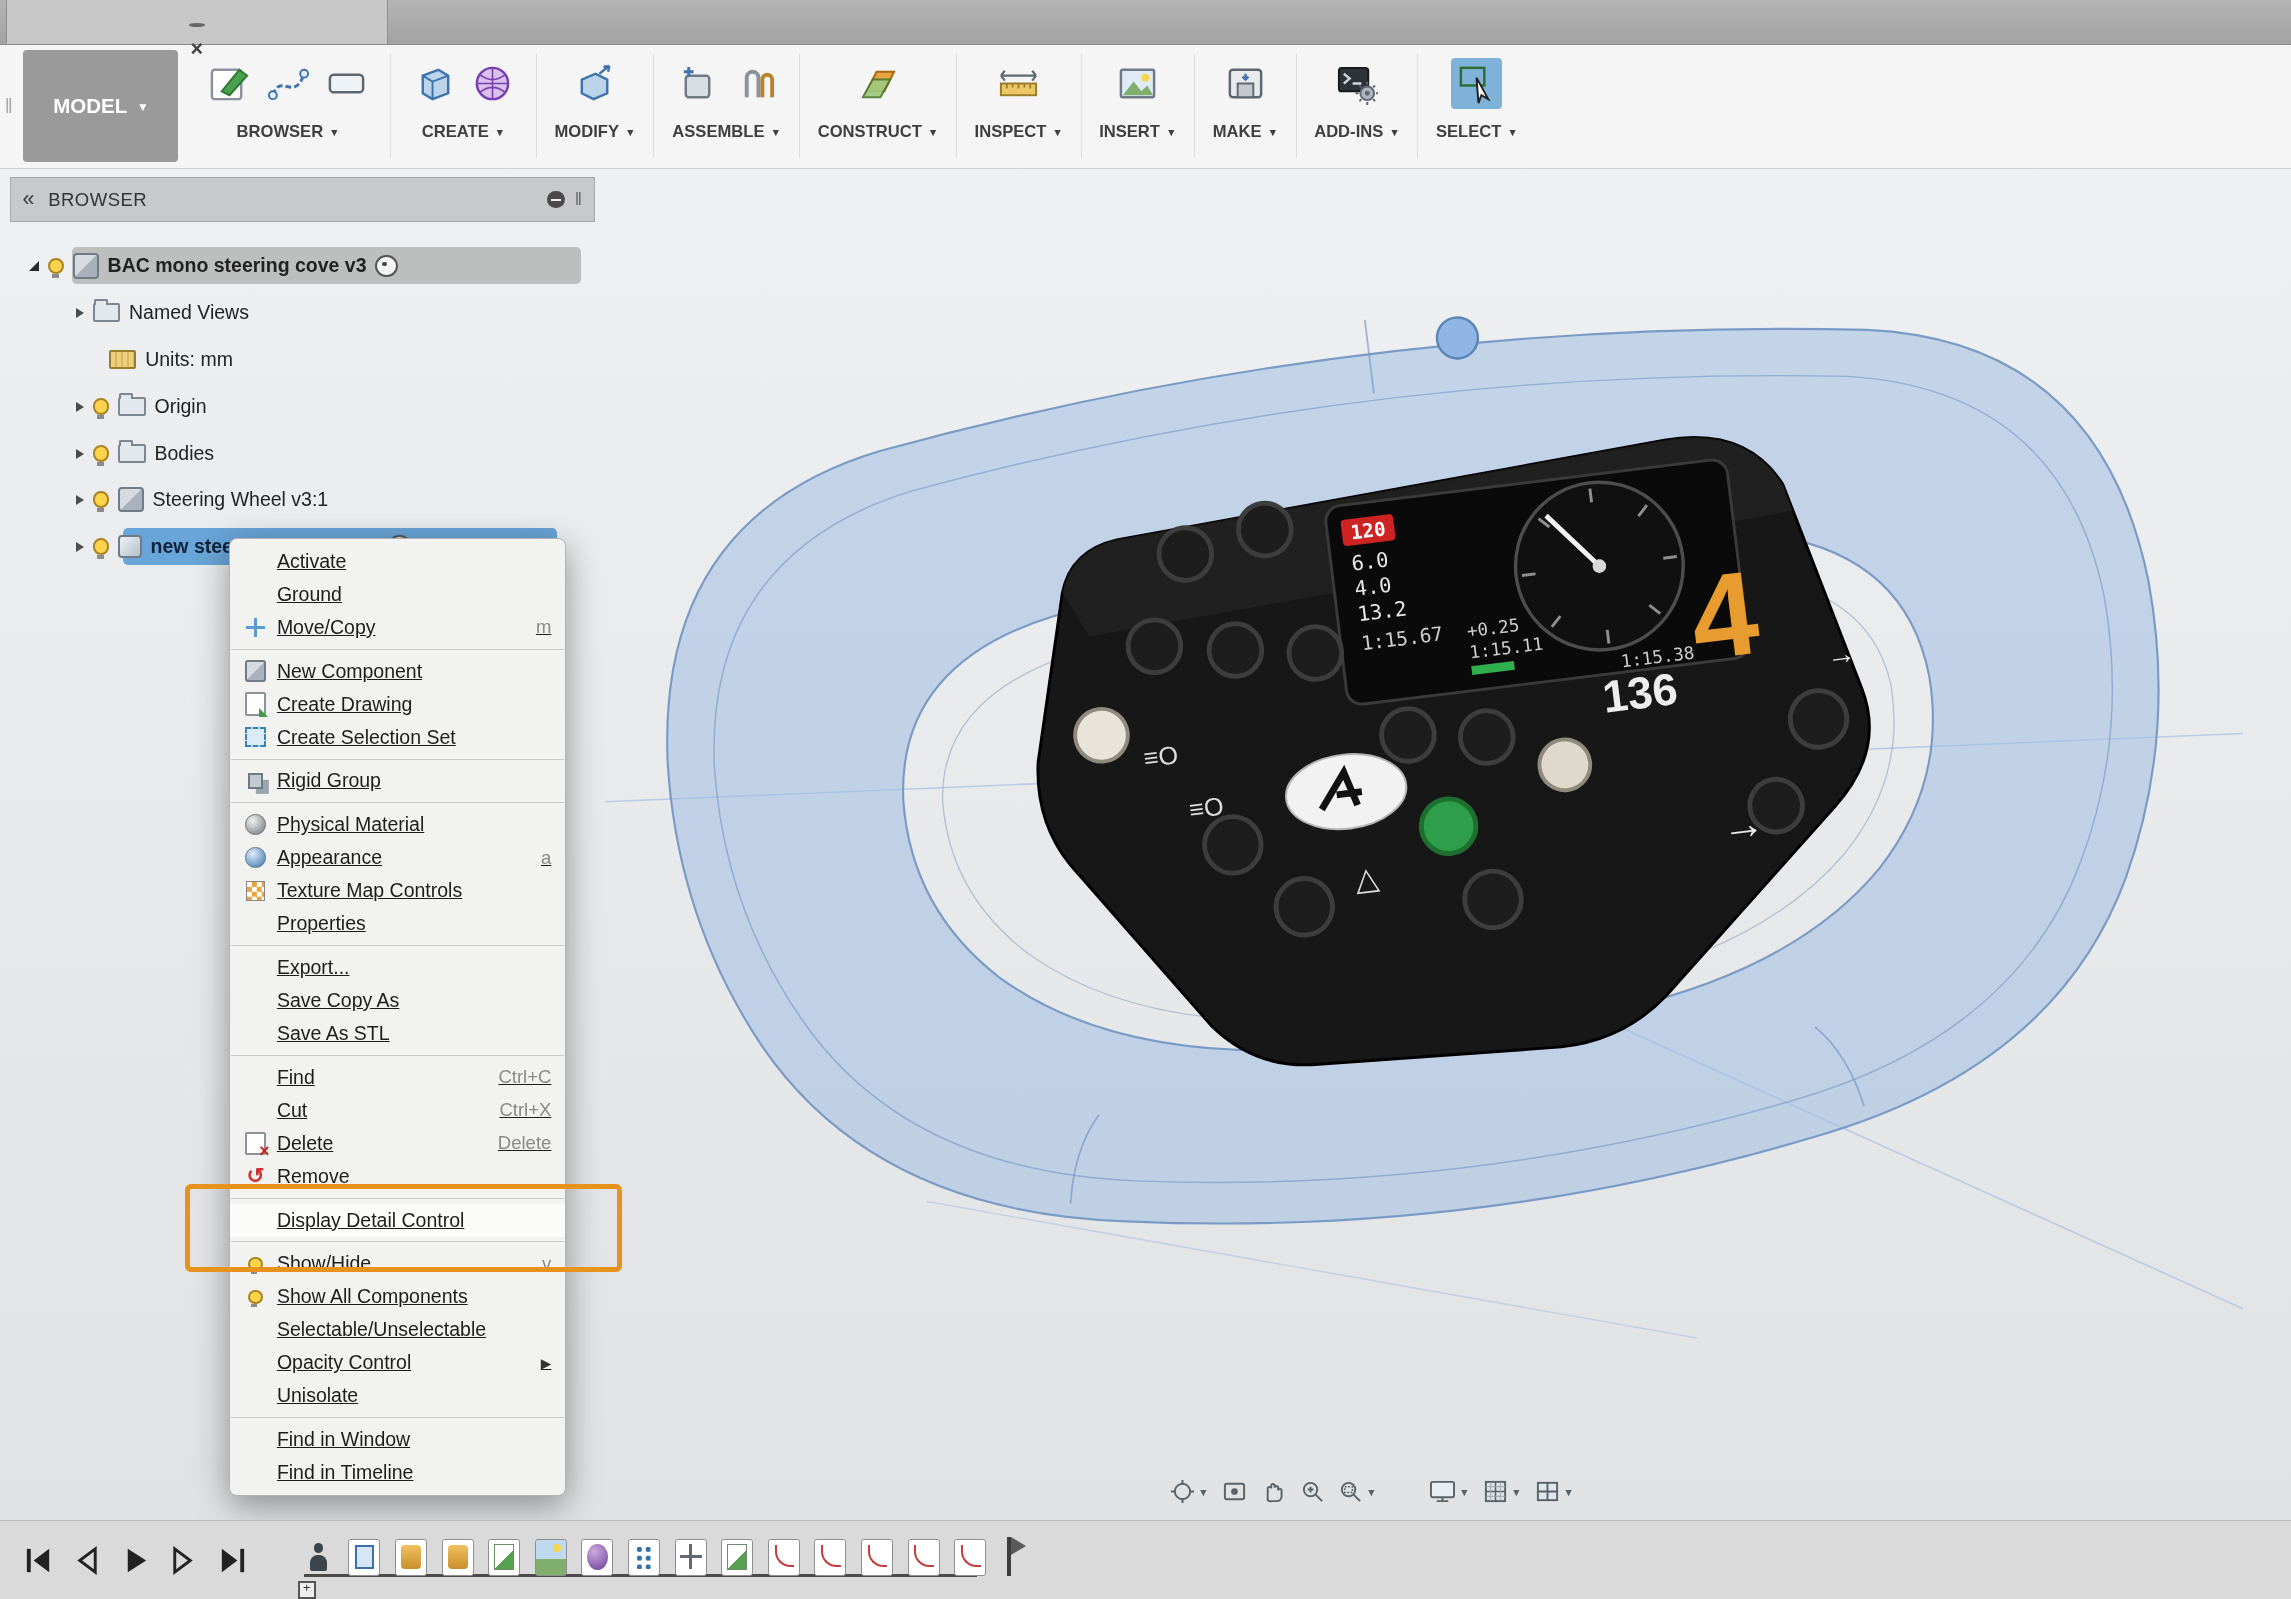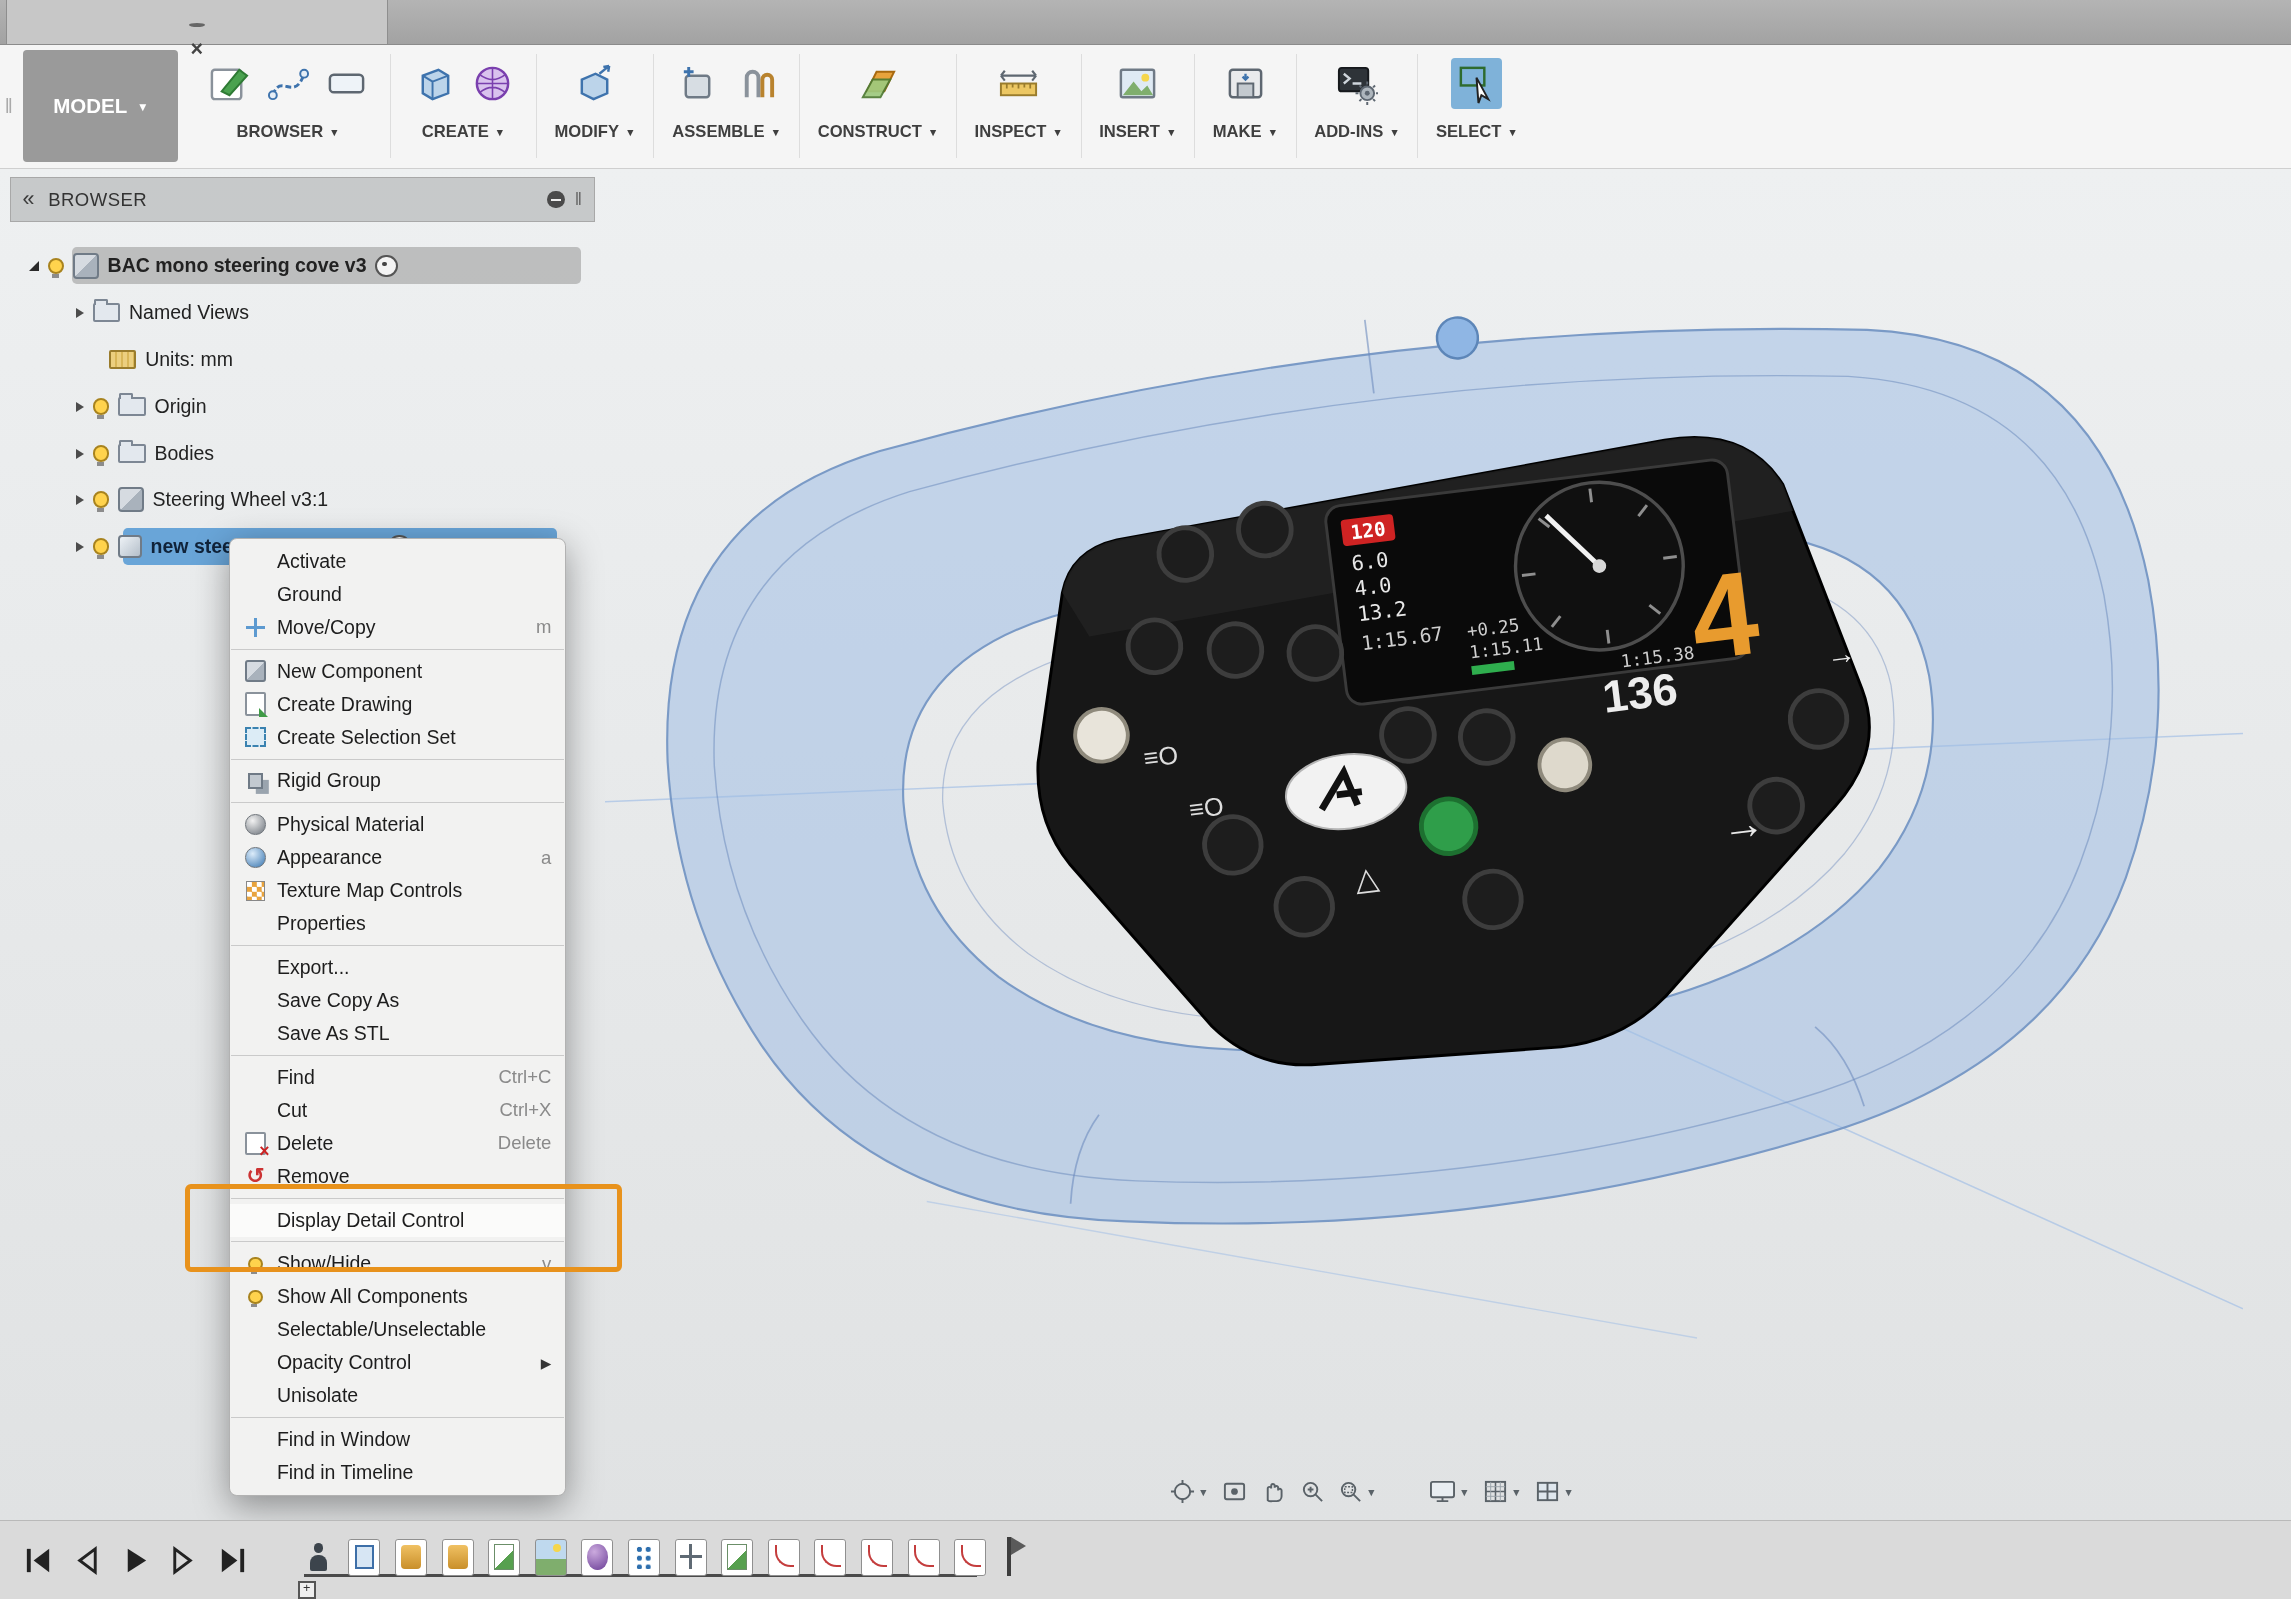--- a/index.html
+++ b/index.html
@@ -62,21 +62,21 @@
   .folder{width:23.4px;height:15.6px;background:#e3e8ee;border:2px solid #7d8794;border-radius:2px;position:relative;flex:none;}
   .folder::before{content:'';position:absolute;top:-5.9px;left:-1px;width:9.8px;height:3.9px;background:#e3e8ee;border:2px solid #7d8794;border-bottom:none;border-radius:2px 2px 0 0;}
   .compic{width:21.5px;height:21.5px;background:linear-gradient(135deg,#d6dbe1 50%,#a9b2bc 50%);border:2px solid #707b87;border-radius:3.9px;flex:none;}
   .bodyic{width:19.5px;height:19.5px;background:linear-gradient(135deg,#eef2f6,#b4bfca);border:2px solid #707b87;border-radius:3.9px;flex:none;}
   .ruleric{width:23.4px;height:14.6px;background:repeating-linear-gradient(90deg,#eccf7f 0 3.9px,#d9b658 3.9px 5.9px);border:2px solid #9a7c2c;border-radius:2px;flex:none;}
   .radioic{width:18.5px;height:18.5px;border:2px solid #555;border-radius:50%;position:relative;background:#f4f4f4;flex:none;}
   .radioic::after{content:'';position:absolute;left:4.9px;top:4.9px;width:4.9px;height:4.9px;border-radius:50%;background:#444;}
   .tlabel{white-space:nowrap;}
   
   .cmenu{position:absolute;left:229px;top:538px;width:337px;background:#f2f2f1;border:1px solid #b2b2b2;
-    border-radius:7.8px;box-shadow:0 9.8px 35px rgba(0,0,0,.38);padding:5.9px 0;z-index:10;font-size:19.5px;color:#1d1d1d;box-sizing:border-box;}
+    border-radius:7.8px;box-shadow:0 9.8px 35px rgba(0,0,0,.38);padding:5.9px 0;z-index:10;font-size:19.5px;color:#1d1d1d;box-sizing:border-box;text-decoration:underline;}
   .mi{height:33px;display:flex;align-items:center;gap:9.8px;padding:0 13.7px;}
   .mi .ico{width:23.4px;height:21.5px;display:flex;align-items:center;justify-content:center;flex:none;}
   .mi .lab{flex:1;white-space:nowrap;}
   .mi .sc{color:#8a8a8a;font-size:18.5px;}
   .mi .sub{color:#333;font-size:13.7px;}
   .msep{height:1px;background:#cacaca;margin:4.9px 1px;}
   .mi.ddc{background:#fbfbfa;}
   
   .ic-sheet{width:16.6px;height:19.5px;background:#fff;border:2px solid #8a929b;border-radius:2px;position:relative;}
   .ic-sheet.draw::after{content:'';position:absolute;right:-3.9px;bottom:-2.9px;width:0;height:0;border-left:9.8px solid #3f9b46;border-top:9.8px solid transparent;}

